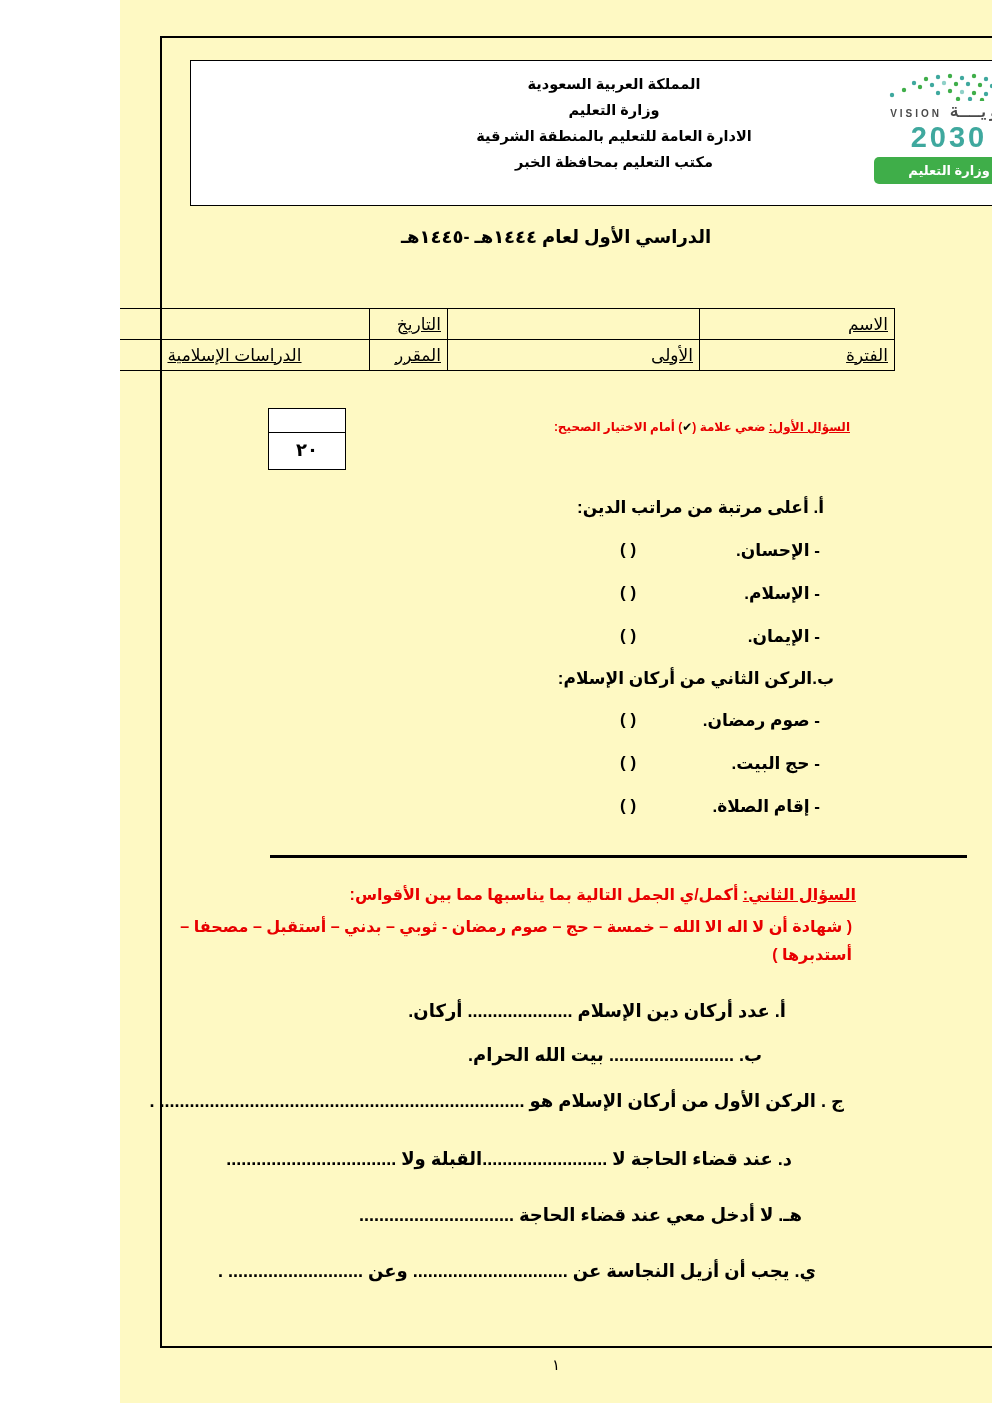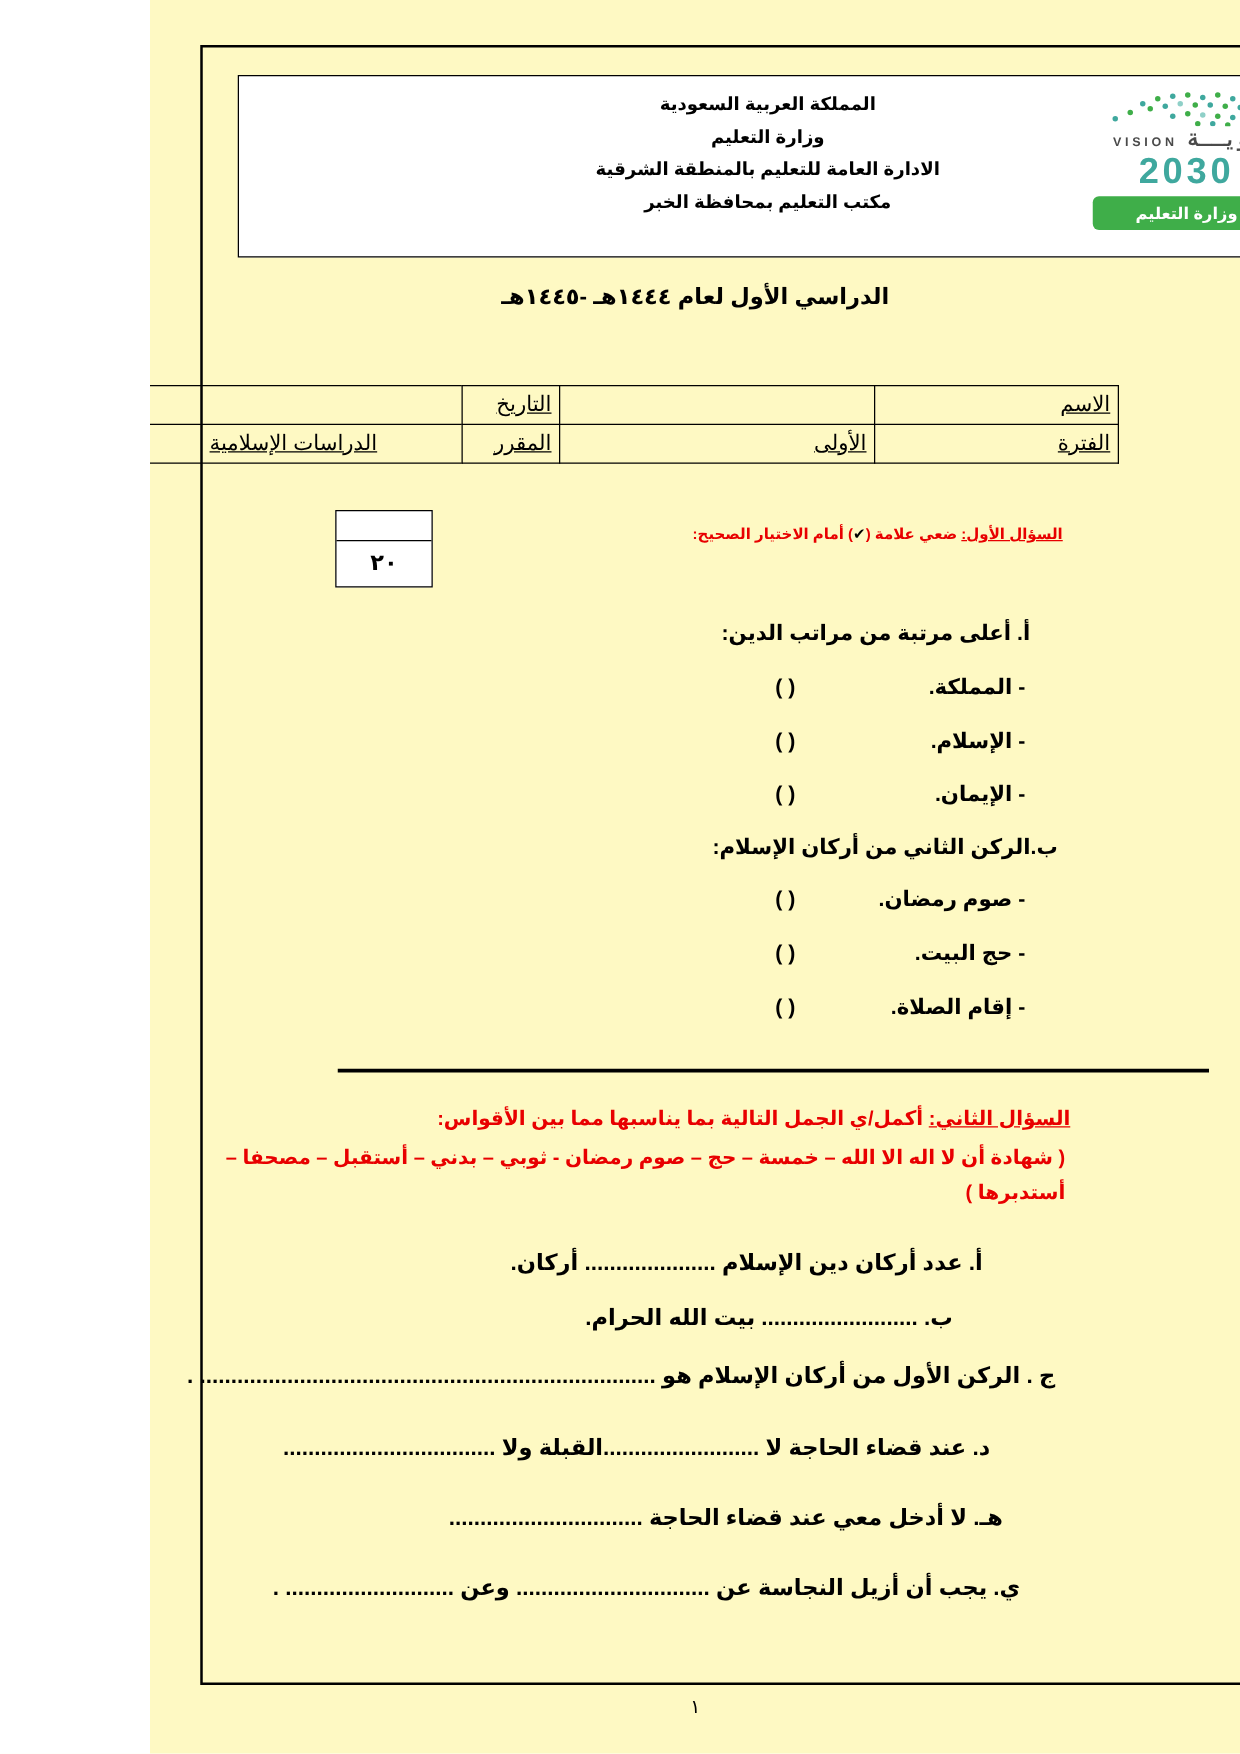--- a/index.html
+++ b/index.html
@@ -127,33 +127,33 @@
     <div class="score-val">٢٠</div>
   </div>
 
   <div class="q-heading q1-heading">
     <span class="qtitle">السؤال الأول:</span><span> ضعي علامة (</span><span class="check">✔</span><span>) أمام الاختيار الصحيح:</span>
   </div>
 
   <div class="part-label" style="top:497px;right:168px;">أ.  أعلى مرتبة من مراتب الدين:</div>
 
   <div class="opt" style="top:540px;right:172px;">
-    <span>-   المملكة.</span>
+    <span>-   الإحسان.</span>
     <span>(  )</span>
   </div>
   <div class="opt" style="top:583px;right:172px;">
     <span>-   الإسلام.</span>
     <span>(  )</span>
   </div>
   <div class="opt" style="top:626px;right:172px;">
     <span>-   الإيمان.</span>
     <span>(  )</span>
   </div>
 
-  <div class="part-label" style="top:668px;right:146px;">ب.الركن الثاني من أركان الإسلام:</div>
+  <div class="part-label" style="top:668px;right:158px;">ب.الركن الثاني من أركان الإسلام:</div>
 
   <div class="opt" style="top:710px;right:172px;">
     <span>-   صوم رمضان.</span>
     <span>(  )</span>
   </div>
   <div class="opt" style="top:753px;right:172px;">
     <span>-   حج البيت.</span>
     <span>(  )</span>
   </div>
   <div class="opt" style="top:796px;right:172px;">

